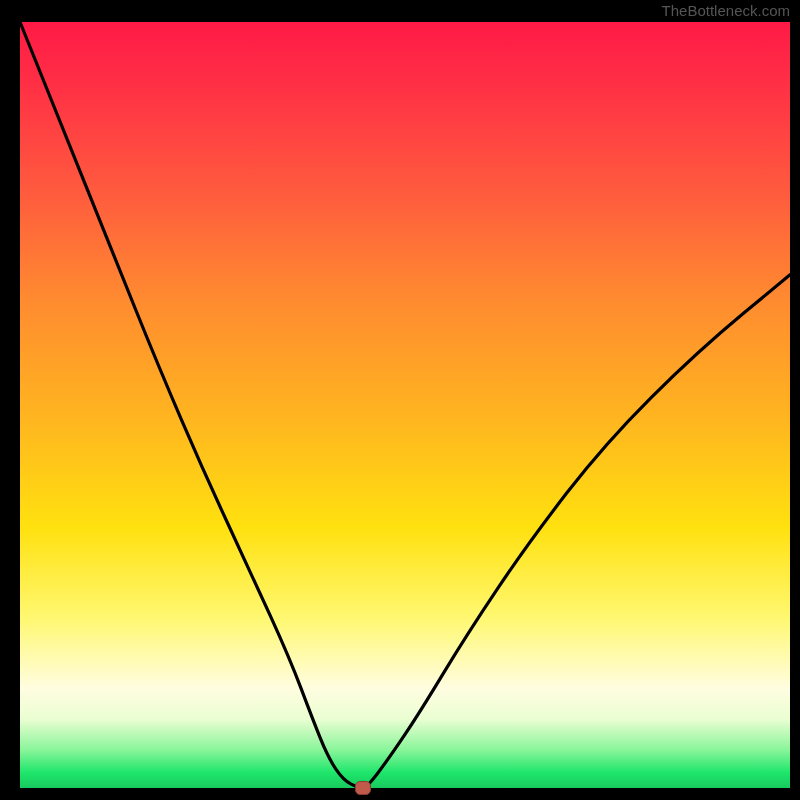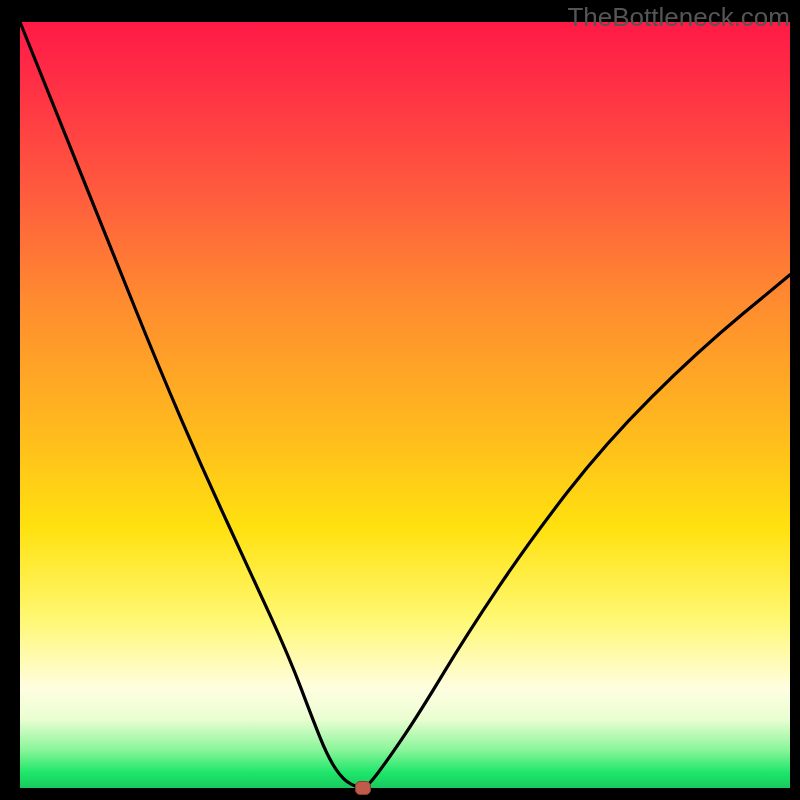--- a/index.html
+++ b/index.html
@@ -15,21 +15,21 @@
     position: relative;
     width: 800px;
     height: 800px;
     background: #000;
   }
   .watermark {
     position: absolute;
     top: 2px;
     right: 10px;
     color: #555;
-    font-size: 26px;
+    font-size: 15px;
     font-weight: 500;
     z-index: 10;
   }
   .plot-area {
     position: absolute;
     left: 20px;
     top: 22px;
     width: 770px;
     height: 766px;
     

